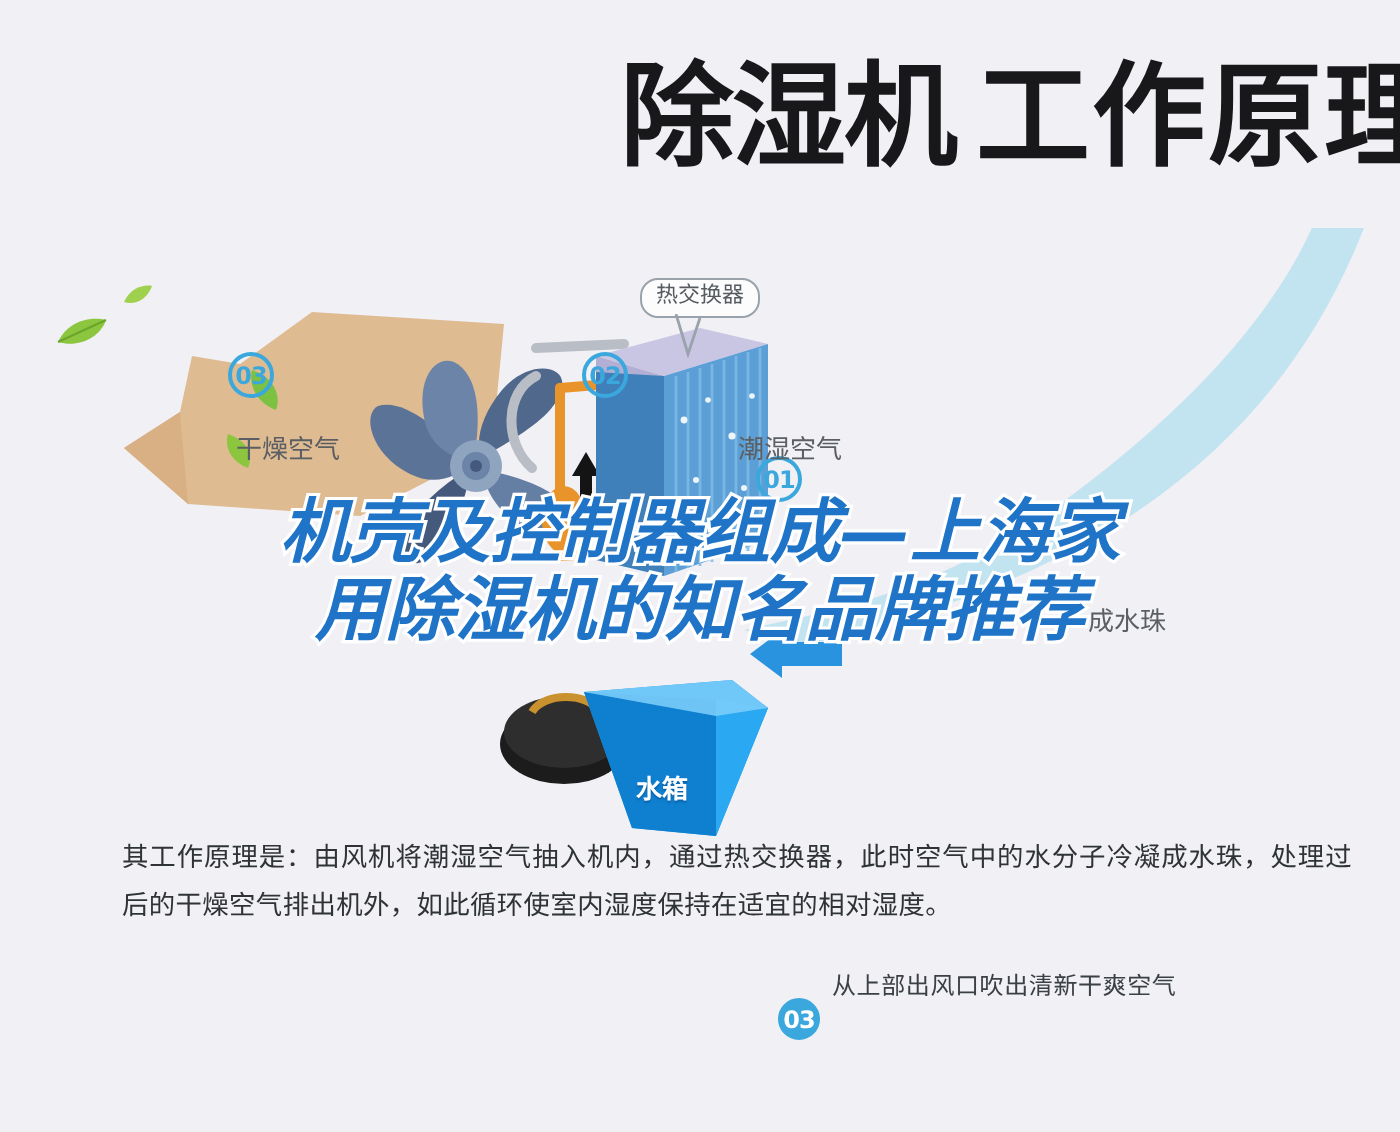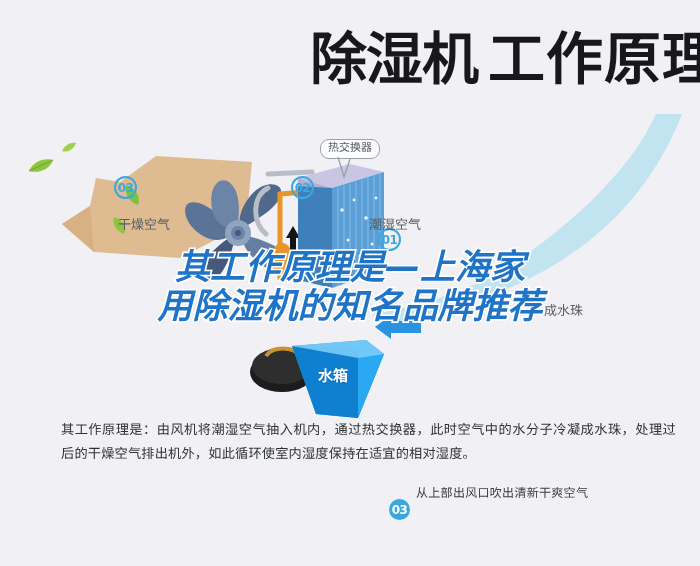--- a/index.html
+++ b/index.html
@@ -114,25 +114,26 @@
     color: #565b61;
     white-space: nowrap;
     line-height: 1.15;
   }
   .callout-tail {
     position: absolute;
     width: 16px; height: 22px;
   }
   .tank-label {
     position: absolute;
-    font-size: 15px;
+    font-size: 13px;
     color: #ffffff;
     font-weight: 700;
     white-space: nowrap;
     text-shadow: 0 1px 1px rgba(0,60,120,.45);
+    margin-top: 20px;
   }
   .cond-label {
     position: absolute;
     font-size: 13px;
     color: #5b5f63;
     white-space: nowrap;
   }
 
   
   .bottom-note {
@@ -333,21 +334,21 @@
 
     <div class="cond-label" style="left:544px;top:182px;">成水珠</div>
 
     <div class="bottom-note">
       <div class="badge filled">03</div>
       <div class="bottom-note-text">从上部出风口吹出清新干爽空气</div>
     </div>
   </div>
 
   <div class="overlay">
-    <div class="overlay-line">其工作原理是—上海家</div>
+    <div class="overlay-line">机壳及控制器组成—上海家</div>
     <div class="overlay-line">用除湿机的知名品牌推荐</div>
   </div>
 
   <div class="body-copy">
     <p class="para">其工作原理是：由风机将潮湿空气抽入机内，通过热交换器，此时空气中的水分子冷凝成水珠，处理过后的干燥空气排出机外，如此循环使室内湿度保持在适宜的相对湿度。</p>
   </div>
 
 </div>
 
 </body></html>

